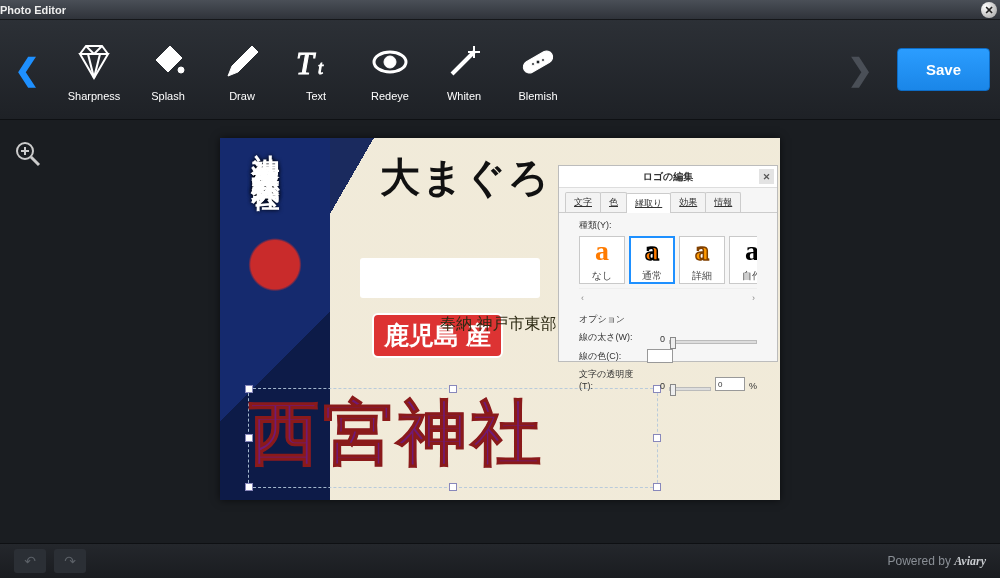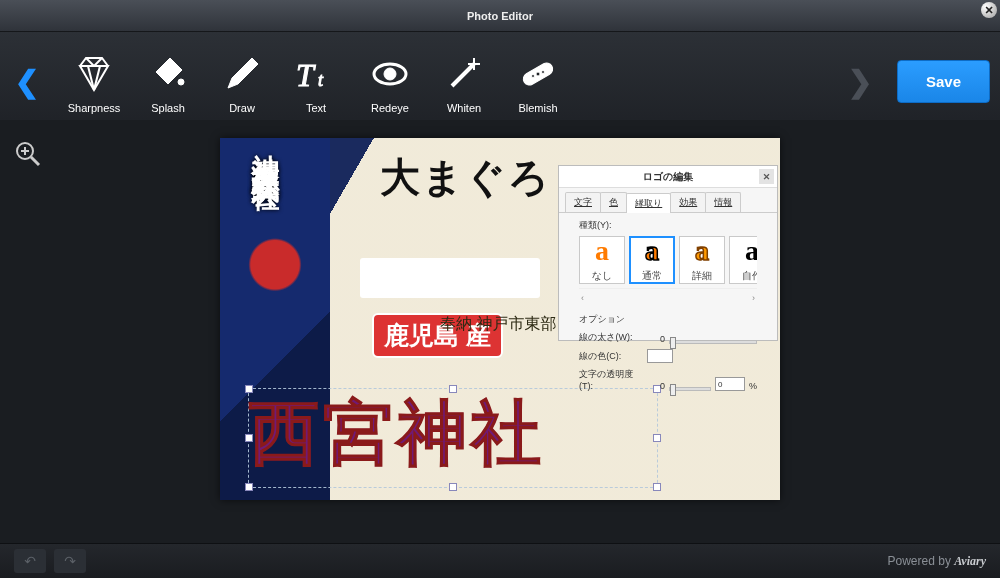--- a/index.html
+++ b/index.html
@@ -1,24 +1,24 @@
 <!DOCTYPE html>
 <html><head>
 <meta charset="utf-8">
 <style>
   * { box-sizing: border-box; margin: 0; padding: 0; }
   html, body { width: 1000px; height: 578px; overflow: hidden; font-family: Arial, Helvetica, sans-serif; }
   body { background: #1a1d21; color: #ddd; position: relative; }
 
   
   .titlebar {
-    height: 32px;
+    height: 20px;
     background: linear-gradient(#4a4f57, #2f333a);
     border-bottom: 1px solid #15171a;
-    display: flex; align-items: center; justify-content: center;
+    display: flex; align-items: center; 
     position: relative;
     font-size: 11px; color: #eee; font-weight: bold;
   }
   .titlebar .close {
     position: absolute; right: 3px; top: 2px;
     width: 16px; height: 16px; border-radius: 50%;
     background: radial-gradient(circle at 30% 30%, #fff, #bbb 70%);
     display: flex; align-items: center; justify-content: center;
     font-size: 11px; color: #222; font-weight: bold;
     cursor: pointer;
@@ -131,21 +131,21 @@
   .textsel .h.bl{left:-4px;bottom:-4px;} .textsel .h.bm{left:50%;bottom:-4px;margin-left:-4px;} .textsel .h.br{right:-4px;bottom:-4px;}
   .textsel .txt {
     font-size:70px; font-weight:900; color:#701a75;
     font-family:Liberation Mono, monospace;
     letter-spacing:4px; line-height:100px; white-space:nowrap;
     -webkit-text-stroke:1px #8a1a1a;
   }
 
   
   .dlg {
-    position:absolute; left:338px; top:27px; width:220px; height:176px;
+    position:absolute; left:338px; top:27px; width:220px; height:197px;
     background:#f6f6f6; border:1px solid #bcbcbc;
     font-size:9px; color:#333;
   }
   .dlg .titlebar2 {
     height:22px; background:#fff; border-bottom:1px solid #ddd;
     display:flex; align-items:center; justify-content:center; position:relative;
     font-size:10px; font-weight:bold;
   }
   .dlg .titlebar2 .x {
     position:absolute; right:3px; top:3px;

